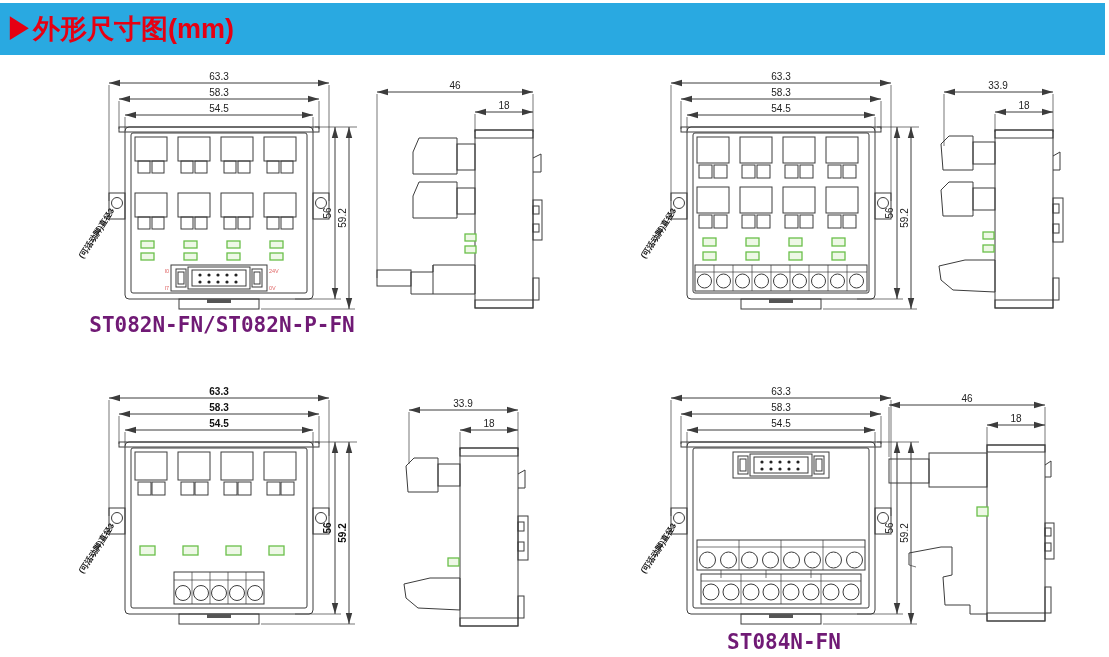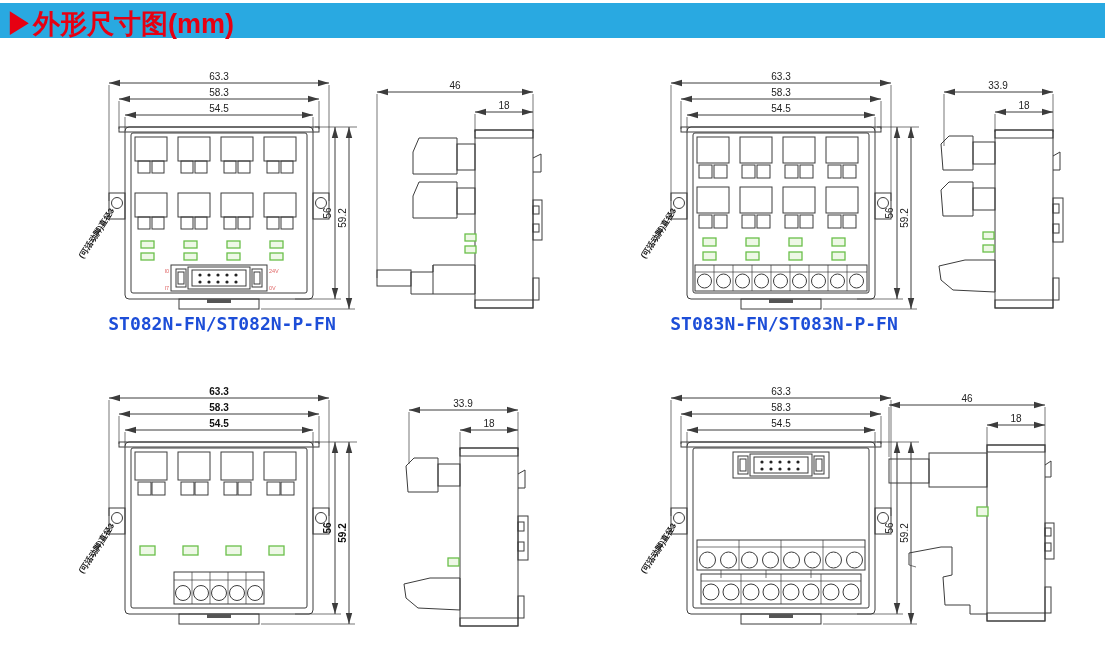--- a/index.html
+++ b/index.html
@@ -1,30 +1,30 @@
 <!DOCTYPE html>
 <html><head>
 <meta charset="utf-8">
 <style>
   html,body{margin:0;padding:0;background:#fff;}
   .page{position:relative;width:1109px;height:657px;background:#fff;overflow:hidden;
         font-family:"Liberation Sans",sans-serif;}
-  .header{position:absolute;left:0;top:3px;width:1105px;height:35px;background:#29a9e1;
-          display:flex;align-items:flex-end;}
+  .header{position:absolute;left:0;top:3px;width:1105px;height:52px;background:#29a9e1;
+          display:flex;align-items:center;}
   .header span{color:#e60012;font-size:27px;font-weight:bold;padding-left:6px;line-height:1;}
   .quad{position:absolute;margin-left:24px;}
   .q-tl{left:0;top:60px;width:555px;height:282px;}
   .q-tr{left:555px;top:60px;width:554px;height:282px;}
   .q-bl{left:0;top:375px;width:555px;height:282px;}
   .q-br{left:555px;top:375px;width:554px;height:282px;}
   svg{overflow:visible;}
   .fv{position:absolute;}
   .sv{position:absolute;}
   .caption{position:absolute;width:286px;text-align:center;
-           font-family:"DejaVu Sans Mono",monospace;font-size:18px;font-weight:600;color:#1d4ed8;}
+           font-family:"DejaVu Sans Mono",monospace;font-size:21px;font-weight:600;color:#701a75;}
   
   .ln{fill:none;stroke:#3c3c3c;stroke-width:1;}
   .th{stroke-width:0.7;}
   .dl{fill:none;stroke:#3c3c3c;stroke-width:1;}
   .dim-t{font:10px "Liberation Sans",sans-serif;fill:#222;}
   .dim-tb{font:bold 10px "Liberation Sans",sans-serif;fill:#111;}
   .led{fill:#eef8e6;stroke:#6abf4a;stroke-width:1.3;}
   .slot{fill:#555;stroke:none;}
   .pin-t{font:5.5px "Liberation Sans",sans-serif;fill:#e06666;}
   .note-t{font:bold 8px "Liberation Sans",sans-serif;fill:#111;}
@@ -302,21 +302,20 @@
       </g>
       <g>
         <rect class="led" x="74" y="150" width="11" height="7"></rect>
           <rect class="led" x="74" y="163" width="11" height="7"></rect>
       </g>
       <g>
         <path class="ln" d="M30,184 L56,178 L86,178 L86,210 L44,208 L32,198 Z"></path>
       </g>
     </svg>
 
-    <div class="caption" style="left:62px;top:253px">ST083N-FN/ST083N-P-FN</div>
   </div>
 
   <div class="quad q-bl">
     <svg class="fv" style="left:55px;top:15px" width="286" height="240" viewBox="0 0 286 240">
       <defs>
         <g id="u16">
             <rect class="ln" x="0" y="0" width="32" height="28"></rect>
           <rect class="ln" x="3" y="30" width="13" height="13"></rect>
             <rect class="ln" x="17" y="30" width="13" height="13"></rect>
           </g>
@@ -539,15 +538,16 @@
       <g>
         <rect class="led" x="96" y="112" width="11" height="9"></rect>
       </g>
       <g>
         <path class="ln" d="M28,158 L60,152 L71,152 L71,180 L62,182 L64,210 L89,210 L89,219 L106,219"></path>
         <line class="ln" x1="28" y1="158" x2="28" y2="170"></line>
         <line class="ln th" x1="28" y1="170" x2="35" y2="172"></line>
       </g>
     </svg>
 
+    <div class="caption" style="left:62px;top:255px">ST084N-FN</div>
   </div>
 
 </div>
 
 </body></html>

